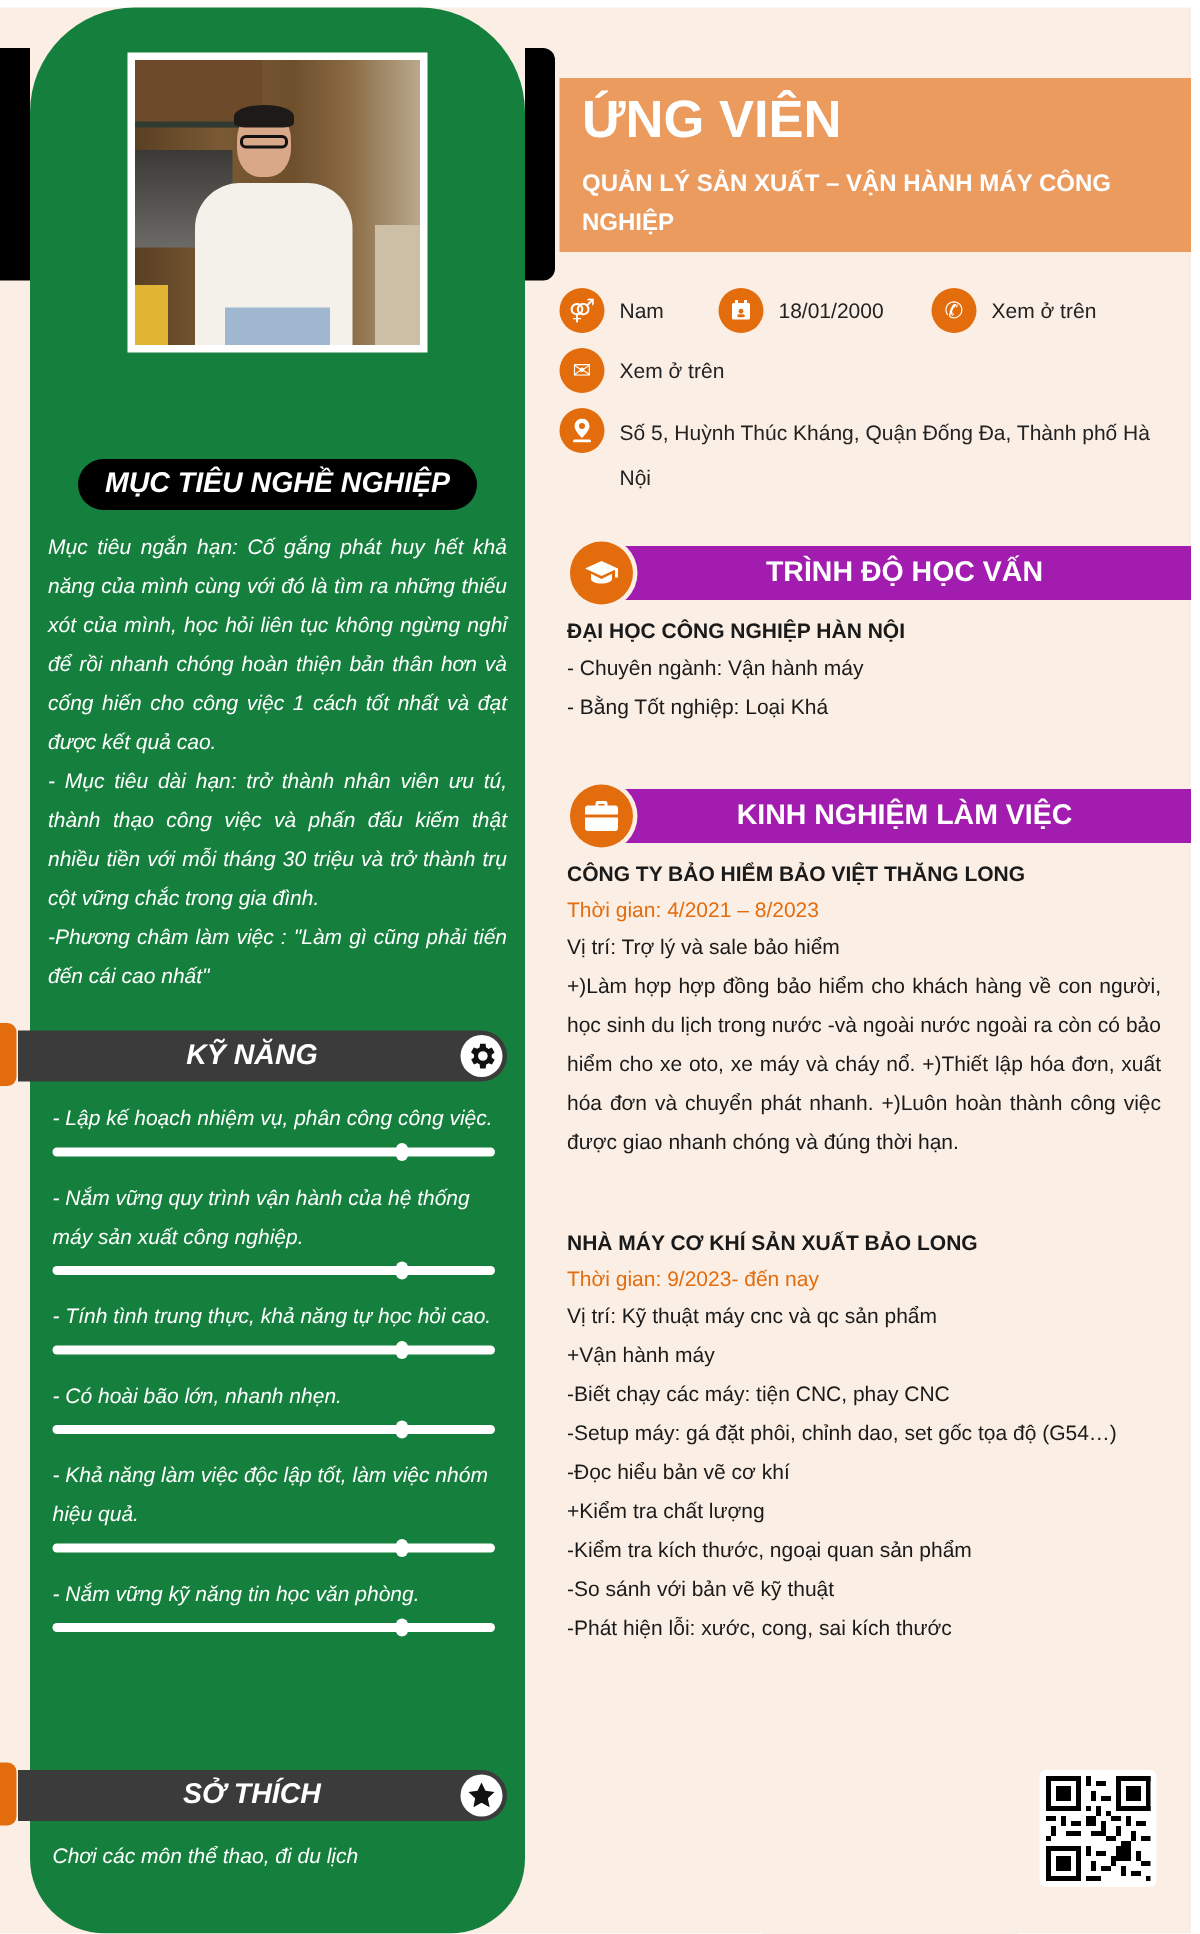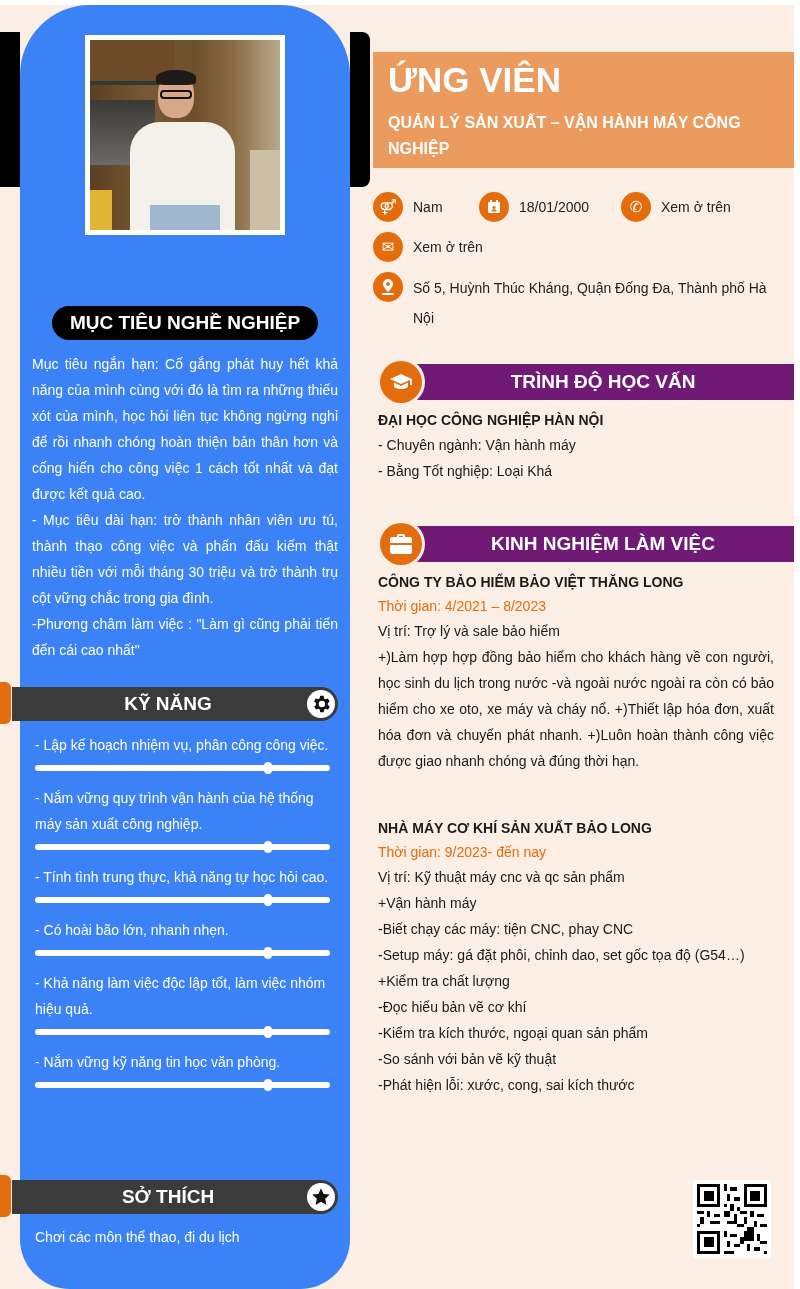--- a/index.html
+++ b/index.html
@@ -6,21 +6,21 @@
   html, body { width: 800px; height: 1289px; background: #ffffff; overflow: hidden; }
   body { font-family: "Liberation Sans", sans-serif; color: #1a1a1a; position: relative; }
 
   .page { position: absolute; left: 0; top: 5px; width: 794px; height: 1284px; background: #fbeee4; }
 
   
   .black-bar-left { position: absolute; left: 0; top: 27px; width: 20px; height: 155px; background: #000; }
   .black-bar-right { position: absolute; left: 350px; top: 27px; width: 20px; height: 155px; background: #000; border-radius: 0 8px 8px 0; }
 
   
-  .sidebar { position: absolute; left: 20px; top: 0; width: 330px; height: 1284px; background: #3b82f6; border-radius: 70px 70px 50px 50px; }
+  .sidebar { position: absolute; left: 20px; top: 0; width: 330px; height: 1284px; background: #15803d; border-radius: 70px 70px 50px 50px; font-style: italic; }
 
   .photo-frame { position: absolute; left: 65px; top: 30px; width: 200px; height: 200px; background: #fff; padding: 5px; }
   .photo { width: 190px; height: 190px; position: relative; overflow: hidden;
     background: linear-gradient(90deg, #5a3f22 0%, #7a5a34 30%, #6e4f2c 55%, #8a6a44 75%, #b9a98c 100%); }
   .photo .wall-pic { position: absolute; left: 0; top: 60px; width: 65px; height: 65px; background: linear-gradient(180deg,#3b3935,#6b6a66); }
   .photo .frame-top { position: absolute; left: 0; top: 0; width: 85px; height: 45px; background: #6d4a2a; border-bottom: 4px solid #2f3a30; }
   .photo .person-head { position: absolute; left: 68px; top: 33px; width: 36px; height: 45px; background: #d9a888; border-radius: 45% 45% 42% 42%; }
   .photo .hair { position: absolute; left: 66px; top: 30px; width: 40px; height: 15px; background: #1d1a17; border-radius: 50% 50% 20% 20%; }
   .photo .glasses { position: absolute; left: 70px; top: 50px; width: 32px; height: 9px; border: 2px solid #111; border-radius: 4px; }
   .photo .shirt { position: absolute; left: 40px; top: 82px; width: 105px; height: 108px; background: #f4f1ea; border-radius: 30px 30px 0 0; }
@@ -47,21 +47,21 @@
 
   
   .name-box { position: absolute; left: 373px; top: 47px; width: 421px; height: 116px; background: #ec9b5f; color: #fff; padding: 8px 15px; }
   .name-box .name { font-size: 35px; font-weight: bold; line-height: 40px; }
   .name-box .title { font-size: 16px; font-weight: bold; line-height: 26px; margin-top: 10px; }
 
   .info-row { position: absolute; display: flex; align-items: center; font-size: 14px; color: #222; }
   .ic { width: 30px; height: 30px; border-radius: 50%; background: #e36c0d; display: inline-flex; align-items: center; justify-content: center; color: #fff; font-size: 15px; margin-right: 10px; flex-shrink: 0; }
   .address { position: absolute; left: 413px; top: 268px; width: 360px; font-size: 14px; line-height: 30px; color: #222; }
 
-  .r-header { position: absolute; left: 400px; width: 394px; height: 36px; background: #701a75; color: #fff; font-weight: bold; font-size: 19px; line-height: 36px; text-align: center; padding-left: 12px; }
+  .r-header { position: absolute; left: 400px; width: 394px; height: 36px; background: #a21caf; color: #fff; font-weight: bold; font-size: 19px; line-height: 36px; text-align: center; padding-left: 12px; }
   .r-icon { position: absolute; left: 377px; width: 48px; height: 48px; border-radius: 50%; background: #fbeee4; padding: 3px; }
   .r-icon .inner { width: 42px; height: 42px; border-radius: 50%; background: #e36c0d; display: flex; align-items: center; justify-content: center; }
 
   .r-block { position: absolute; left: 378px; width: 396px; font-size: 14px; line-height: 26px; color: #1a1a1a; }
   .r-block .org { font-weight: bold; line-height: 24px; }
   .r-block .time { color: #e36c0d; }
   .r-block .just { text-align: justify; }
 
   .qr { position: absolute; left: 693px; top: 1175px; width: 78px; height: 78px; background: #fff; border-radius: 4px; padding: 4px; }
   .copyright { position: absolute; left: 636px; top: 1315px; font-family: Liberation Sans, sans-serif; font-size: 14px; color: #333; text-align: center; }
@@ -231,22 +231,22 @@
     <div class="just"> +)Làm hợp hợp đồng bảo hiểm cho khách hàng về con người, học sinh du lịch trong nước -và ngoài nước ngoài ra còn có bảo hiểm cho xe oto, xe máy và cháy nổ.  +)Thiết lập hóa đơn, xuất hóa đơn và chuyển phát nhanh. +)Luôn hoàn thành công việc được giao nhanh chóng và đúng thời hạn.</div>
   </div>
 
   <div class="r-block" style="top:811px;">
     <div class="org">NHÀ MÁY CƠ KHÍ SẢN XUẤT BẢO LONG</div>
     <div class="time" style="line-height:24px;">Thời gian: 9/2023- đến nay</div>
     <div>Vị trí: Kỹ thuật máy cnc và qc sản phẩm</div>
     <div>+Vận hành máy</div>
     <div>-Biết chạy các máy: tiện CNC, phay CNC</div>
     <div>-Setup máy: gá đặt phôi, chỉnh dao, set gốc tọa độ (G54…)</div>
+    <div>-Đọc hiểu bản vẽ cơ khí</div>
     <div>+Kiểm tra chất lượng</div>
-    <div>-Đọc hiểu bản vẽ cơ khí</div>
     <div>-Kiểm tra kích thước, ngoại quan sản phẩm</div>
     <div>-So sánh với bản vẽ kỹ thuật</div>
     <div>-Phát hiện lỗi: xước, cong, sai kích thước</div>
   </div>
 
   <div class="qr">
     <svg width="70" height="70" viewBox="0 0 21 21" shape-rendering="crispEdges">
       <rect width="21" height="21" fill="#fff"></rect>
       <g fill="#000">
         <rect x="0" y="0" width="7" height="1"></rect>

